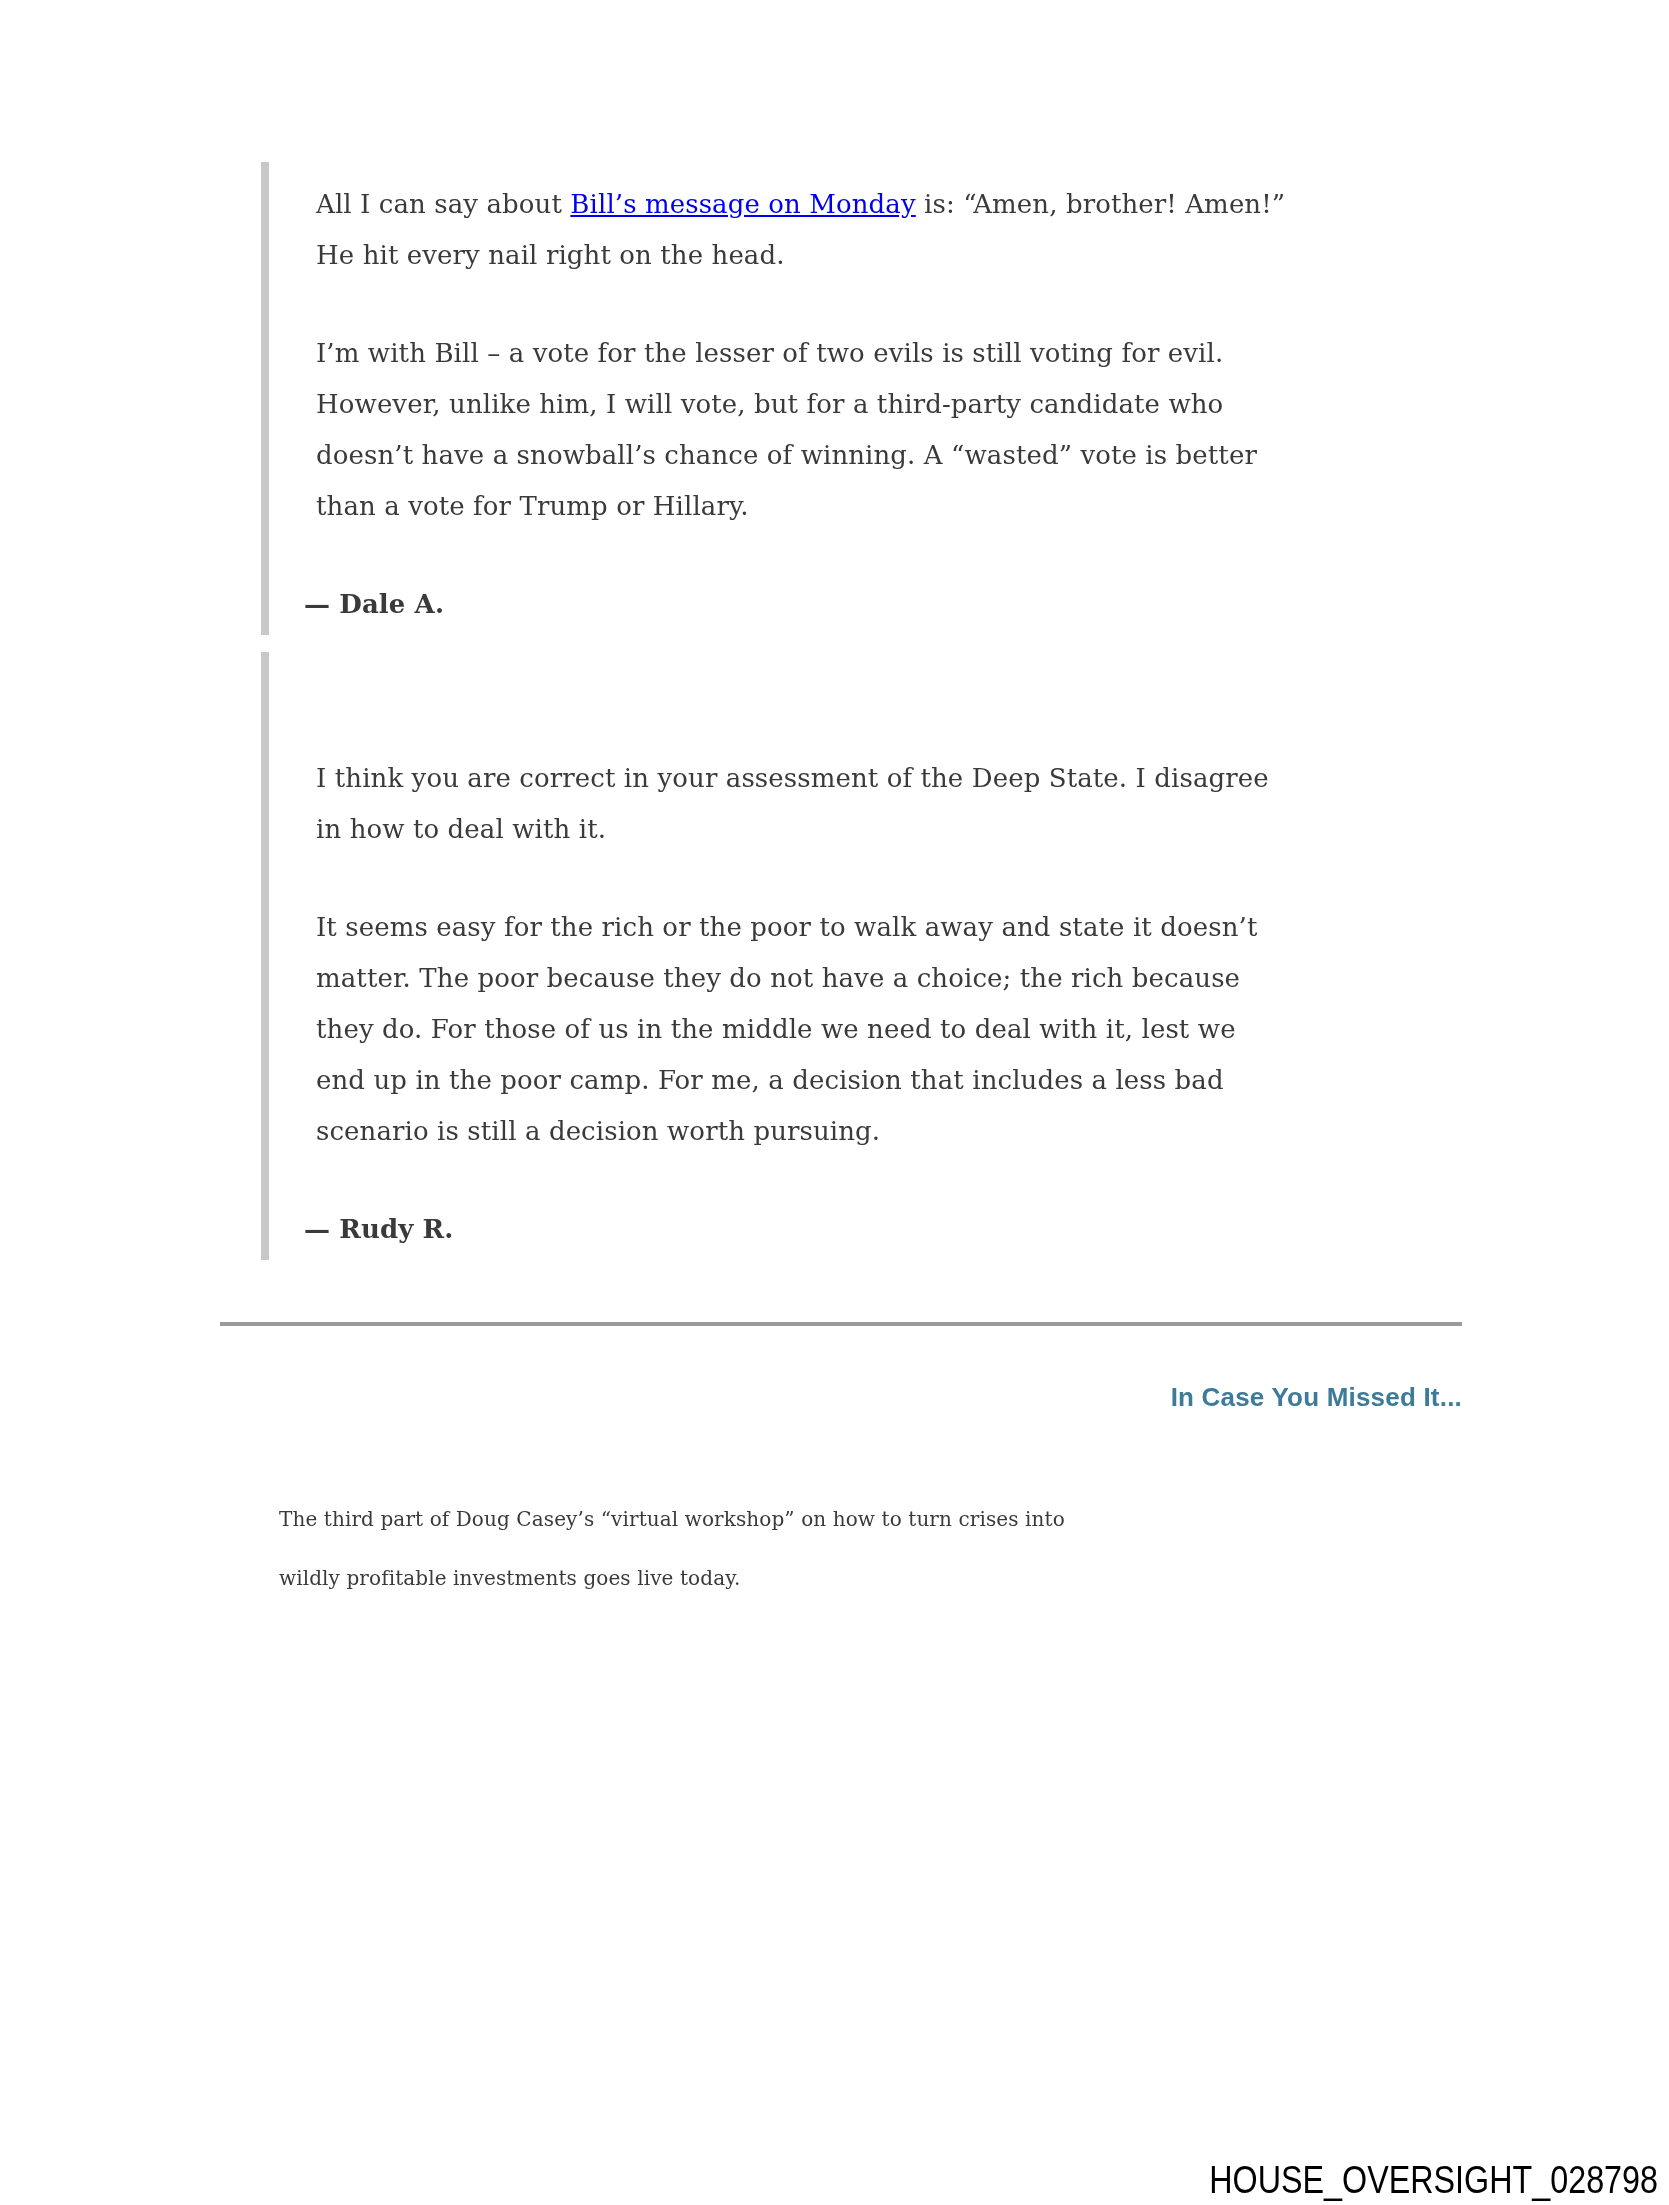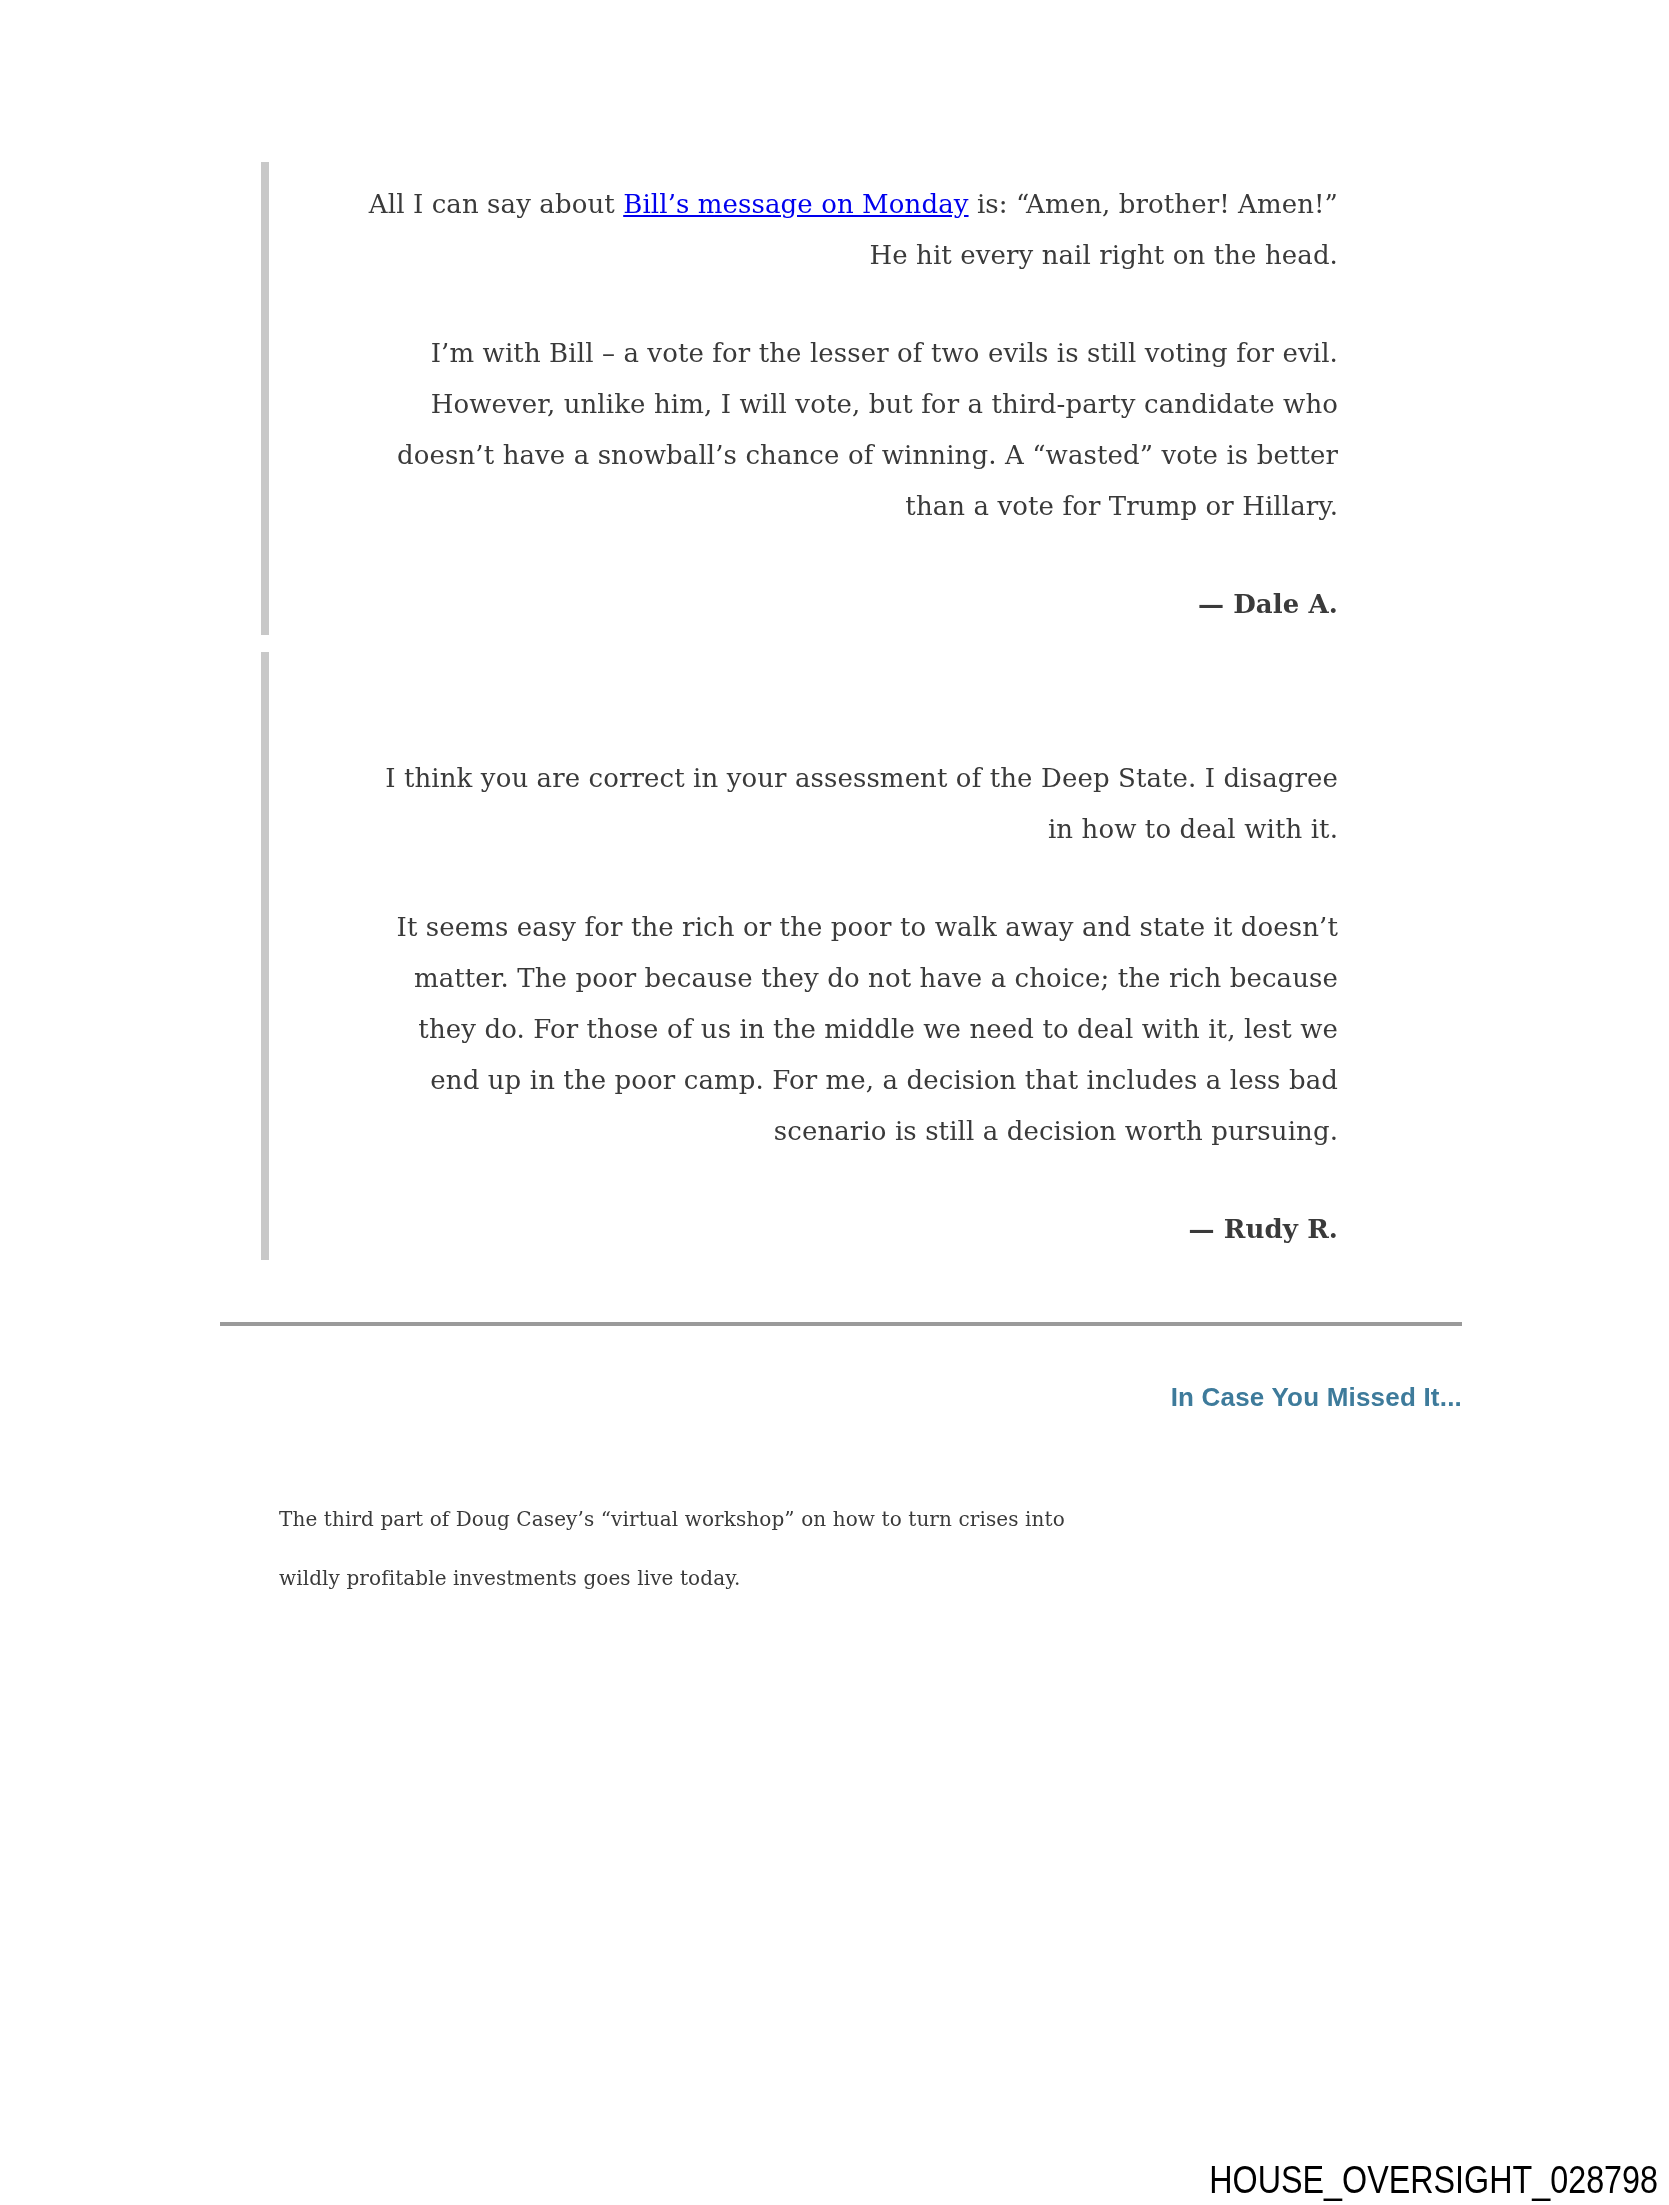--- a/index.html
+++ b/index.html
@@ -25,25 +25,23 @@
     width: 1034px;
     font-size: 26px;
     line-height: 51px;
     letter-spacing: 0.1px;
   }
   .quote--first { margin-top: 162px; }
   .quote--second { margin-top: 17px; padding-top: 101px; }
   .quote p {
     margin: 0 0 47px 12px;
     white-space: pre-line;
-    text-align: right;
   }
   .quote p.sig {
     margin: 0;
-    text-align: right;
     font-weight: bold;
   }
   a.doc-link {
     color: #0000ee;
     text-decoration: underline;
     cursor: pointer;
   }
   
   .divider {
     width: 1242px;

